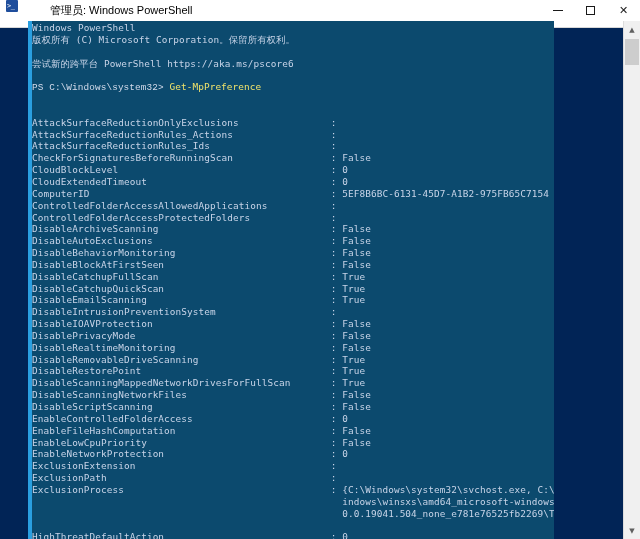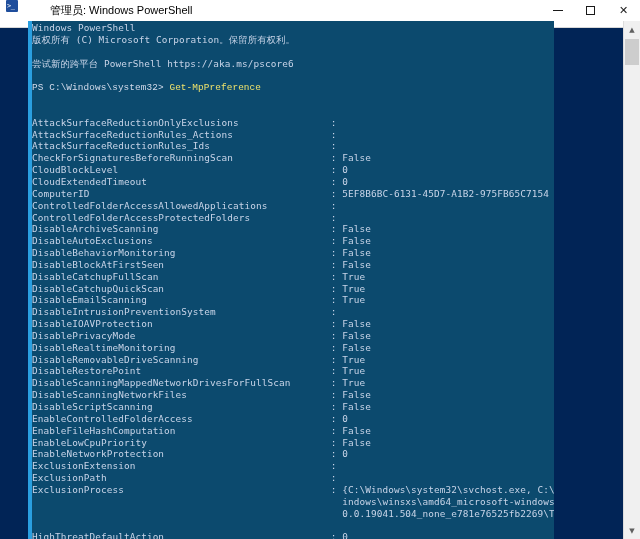--- a/index.html
+++ b/index.html
@@ -118,21 +118,21 @@
     top: 1px;
     width: 619px;
     font-family: "DejaVu Sans Mono", monospace;
     font-size: 9.4px;
     line-height: 11.85px;
     color: #c8d4e8;
     white-space: pre;
     letter-spacing: 0.1px;
   }
   .line { height: 11.85px; white-space: pre; }
-  .yellow { color: #f0e36b; font-family: Liberation Mono, monospace; }
+  .yellow { color: #f0e36b; }
   .plain  { color: #d4dcec; font-family: Liberation Mono, monospace; }
 
   
   .watermark {
     position: absolute;
     right: 26px;
     bottom: 12px;
     display: flex;
     align-items: center;
     gap: 5px;

